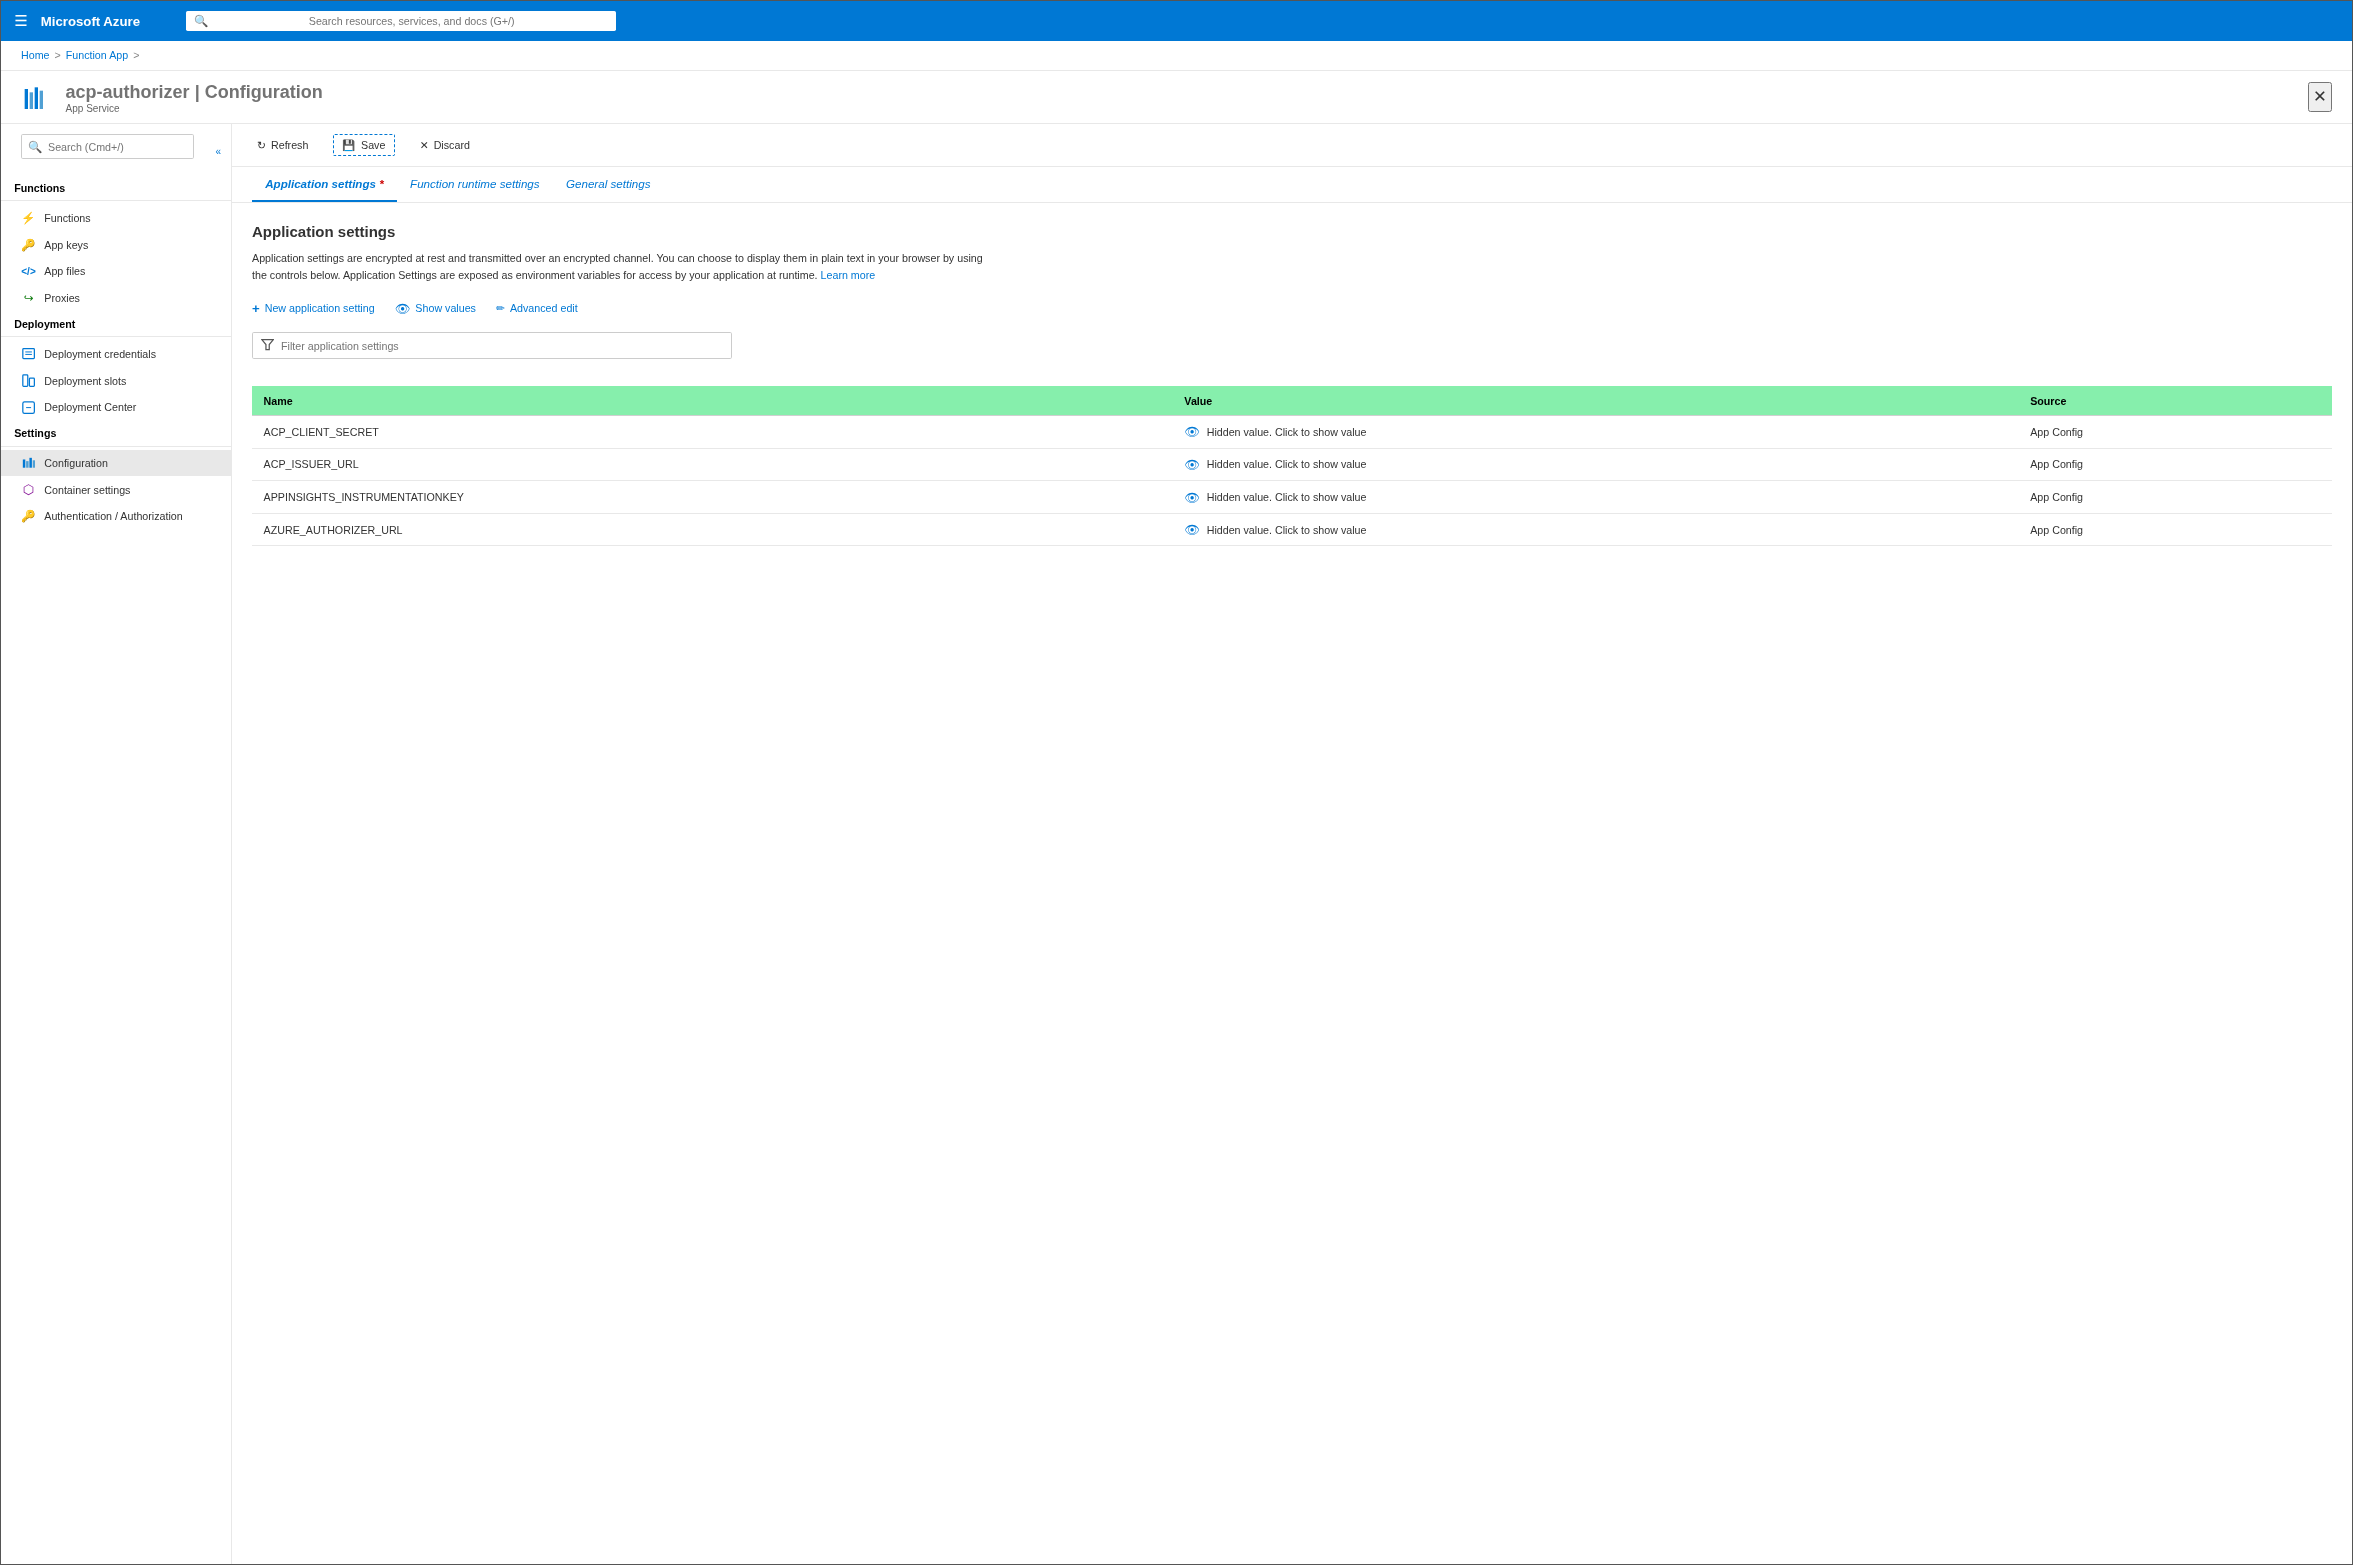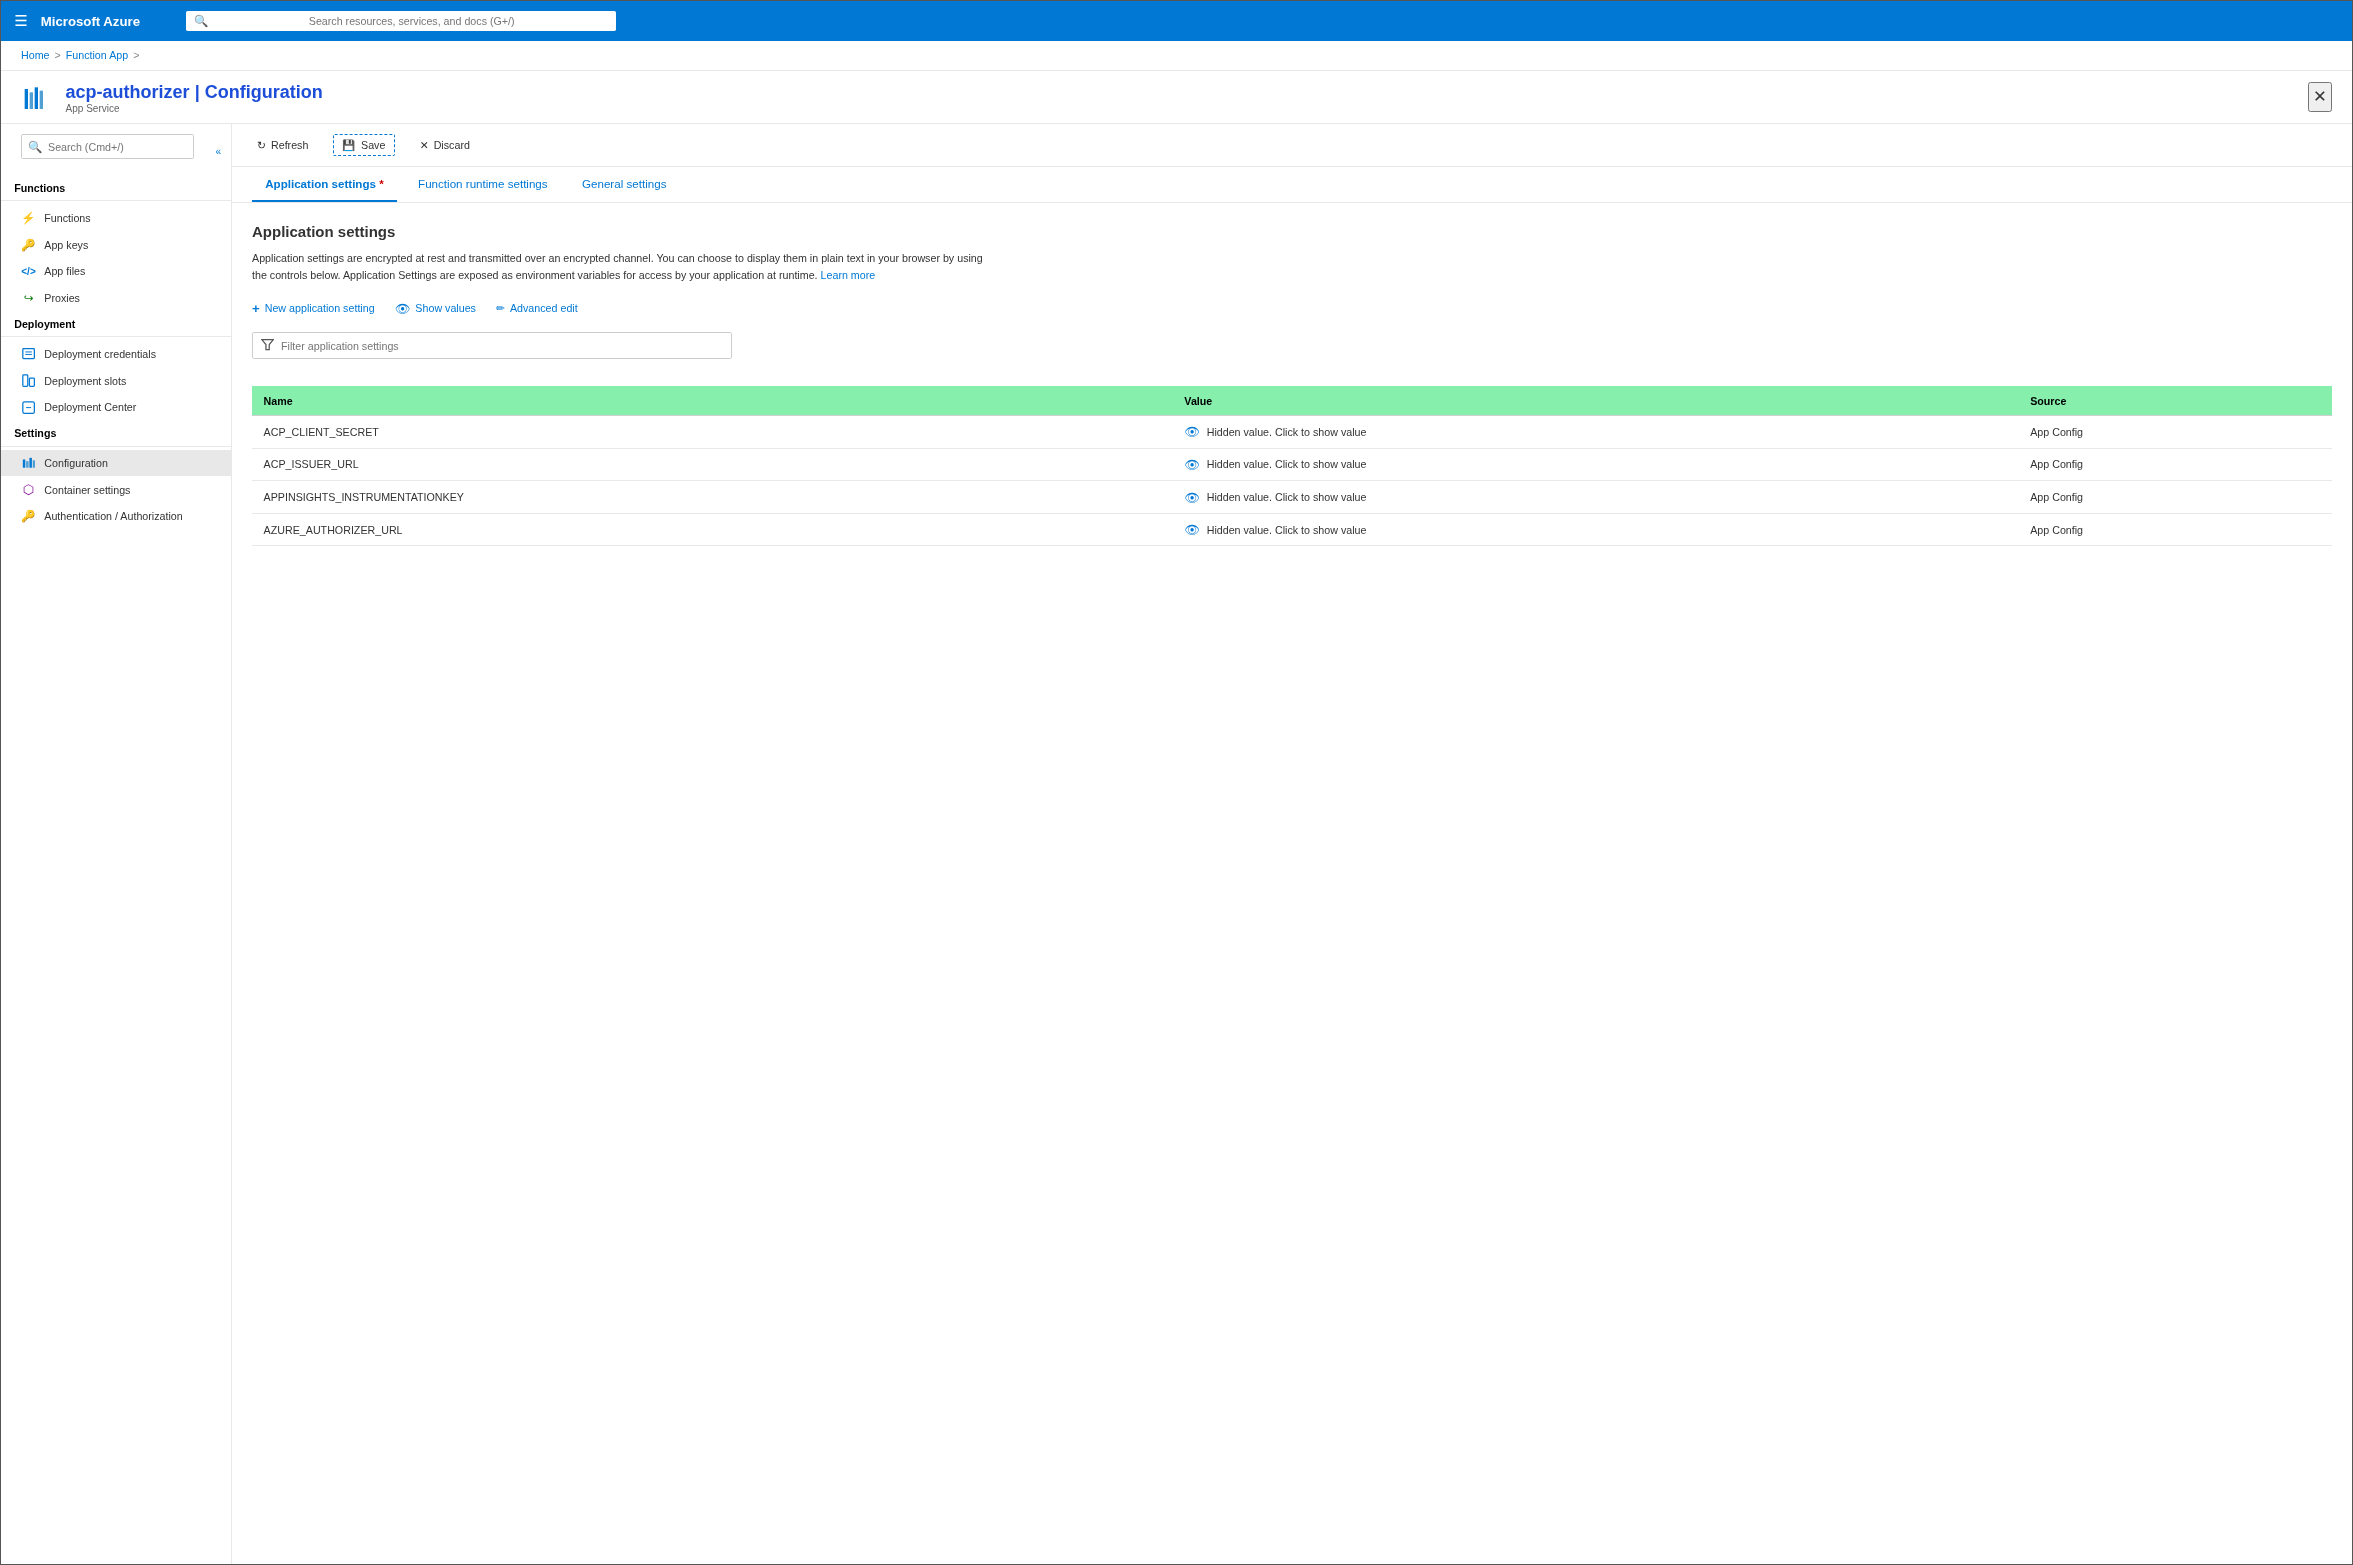--- a/index.html
+++ b/index.html
@@ -68,21 +68,21 @@
       width: 33px;
       height: 33px;
       display: flex;
       align-items: center;
       justify-content: center;
       font-size: 23px;
     }
     .resource-title-block h1 {
       font-size: 18px;
       font-weight: 600;
-      color: #1d4ed8;
+      color: #737373;
     }
     .resource-title-block .subtitle {
       font-size: 10px;
       color: #666;
     }
     .close-btn {
       margin-left: auto;
       font-size: 16.5px;
       color: #333;
       cursor: pointer;
@@ -177,23 +177,24 @@
       padding: 3.3px 5px;
       border-radius: 1.7px;
     }
     .toolbar-btn.save-btn {
       border: 1.7px dashed #0078d4;
       padding: 3.3px 8.3px;
     }
 
     .tabs-row {
       display: flex;
-      gap: 8px;
+      gap: 0;
       border-bottom: 0.8px solid #e8e8e8;
       padding: 0 20px;
+      font-style: italic;
     }
     .tab-item {
       padding: 10px 13.2px;
       cursor: pointer;
       font-size: 11.6px;
       color: #0078d4;
       border-bottom: 2.5px solid transparent;
       white-space: nowrap;
     }
     .tab-item.active {

